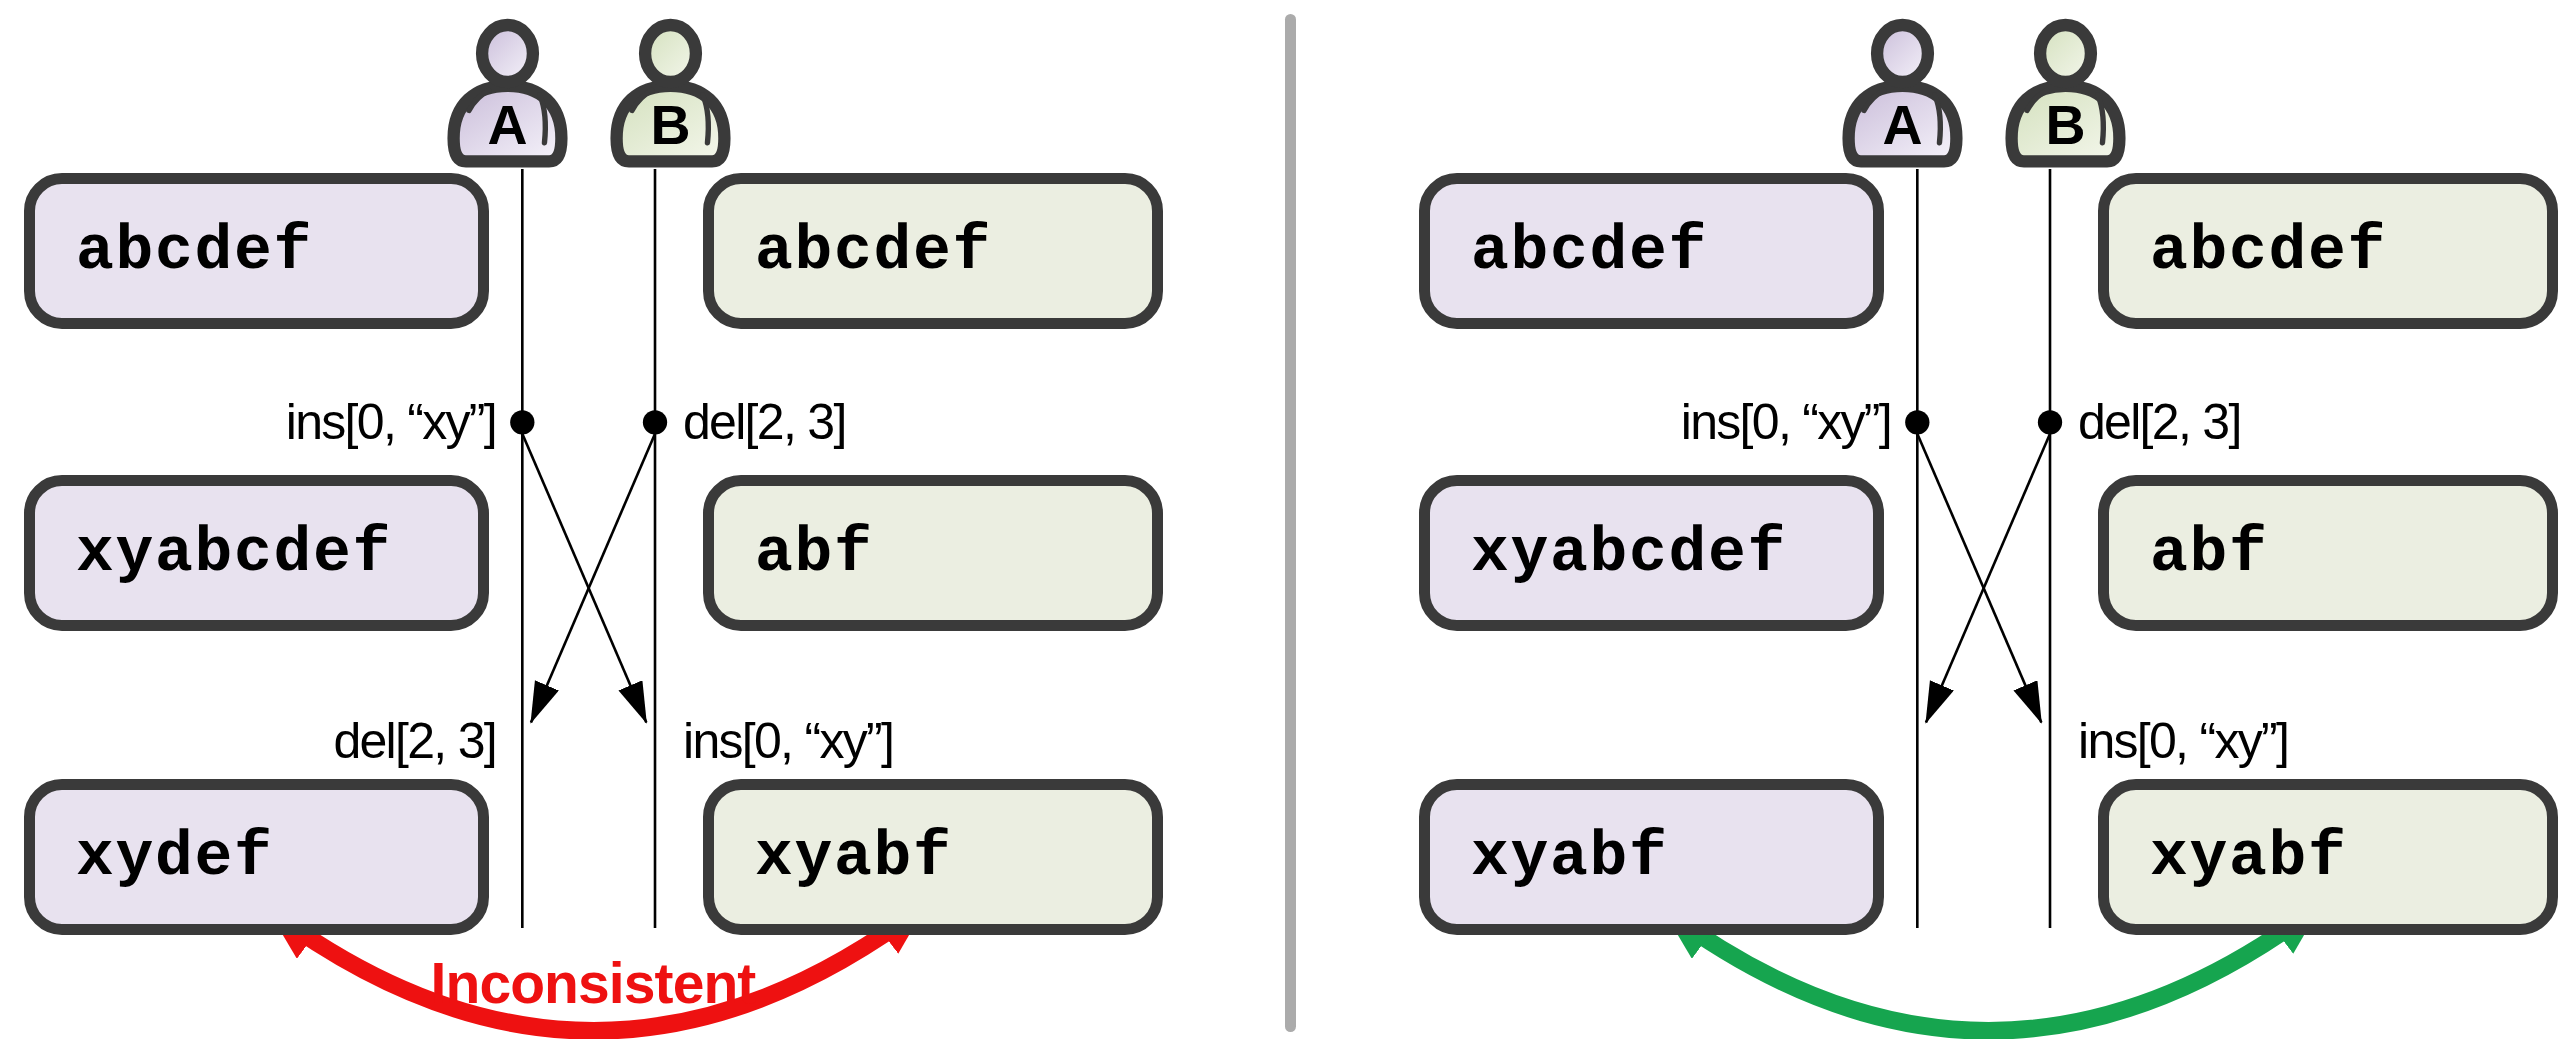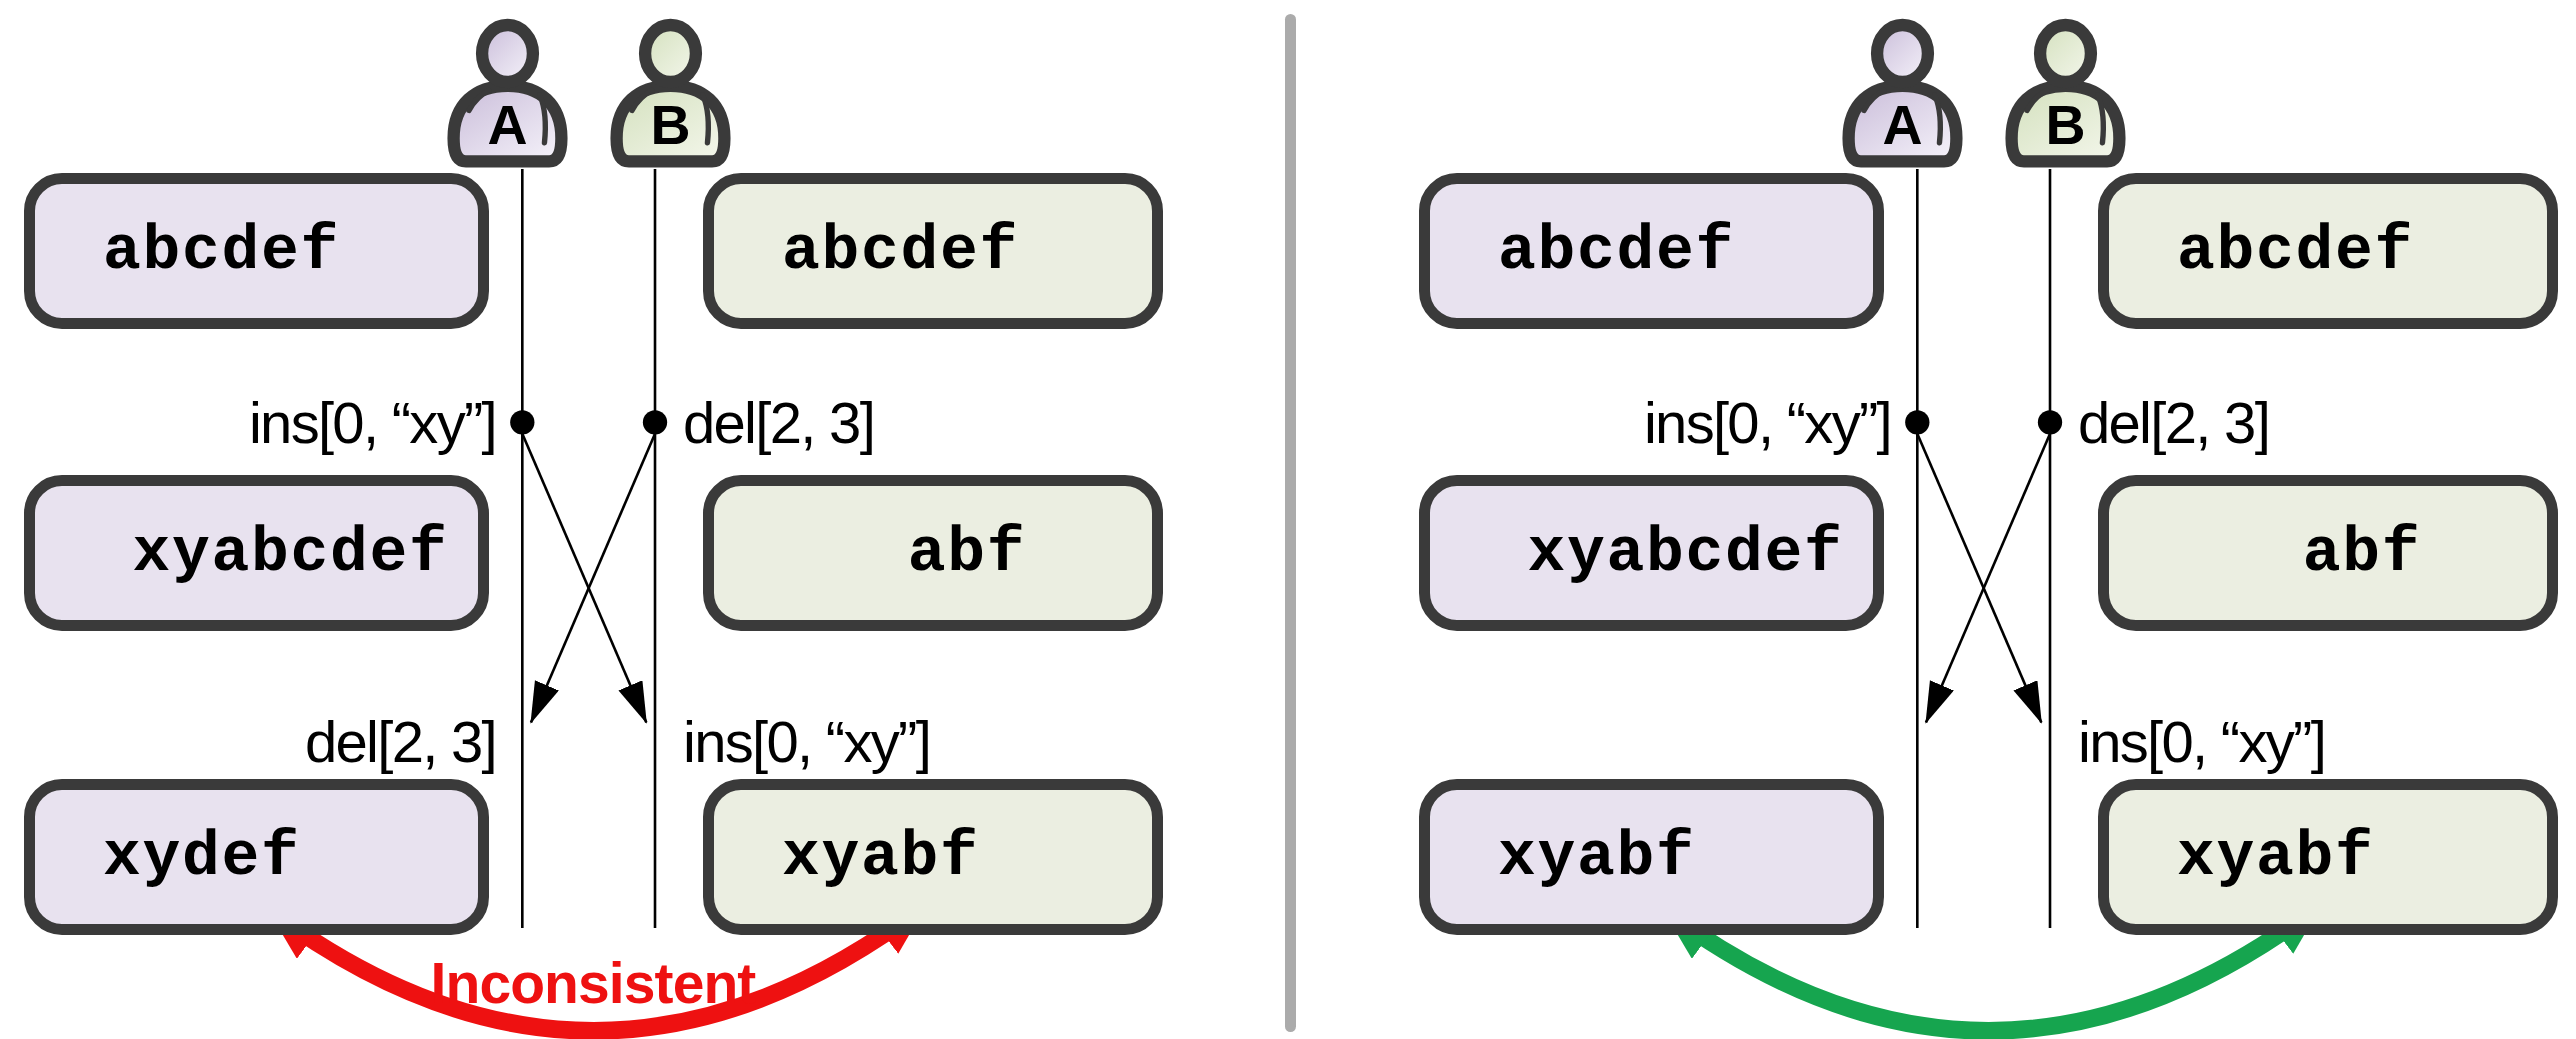--- a/index.html
+++ b/index.html
@@ -30,36 +30,36 @@
   .hl{fill:none;stroke:var(--outline);stroke-width:3.5;stroke-linecap:round;}
   .ptxt{
     font-family:"Liberation Sans",sans-serif;
     font-weight:bold;font-size:36px;
     text-anchor:middle;fill:#000;
   }
 
   .box{
     position:absolute;height:156px;box-sizing:border-box;
     border:11.3px solid var(--outline);border-radius:38px;
-    display:flex;align-items:center;padding-left:68px;
+    display:flex;align-items:center;padding-left:41px;
     font-family:"Liberation Mono","DejaVu Sans Mono",monospace;
     font-weight:bold;font-size:63px;color:#000;
     letter-spacing:1.7px;
   }
   .box.lav{background:var(--box-a-fill);}
   .box.grn{background:var(--box-b-fill);}
   .col-a{left:24px;width:465px;}
   .col-b{left:703px;width:460px;}
   .row1{top:173px;}
-  .row2{top:475px;justify-content:center;}
+  .row2{top:475px;}
   .row3{top:779px;text-align:right;}
 
   .op{
     position:absolute;height:87px;line-height:87px;
-    font-size:58px;color:#000;letter-spacing:-1.7px;
+    font-size:50px;color:#000;letter-spacing:-1.7px;
     white-space:nowrap;
   }
   .op-right{right:788px;text-align:right;}
   .op-left{left:683px;text-align:left;}
   .oprow1{top:379px;}
   .oprow2{top:698px;}
 
   .verdict{
     position:absolute;left:246px;width:694px;top:930px;
     text-align:center;font-size:57px;font-weight:bold;

